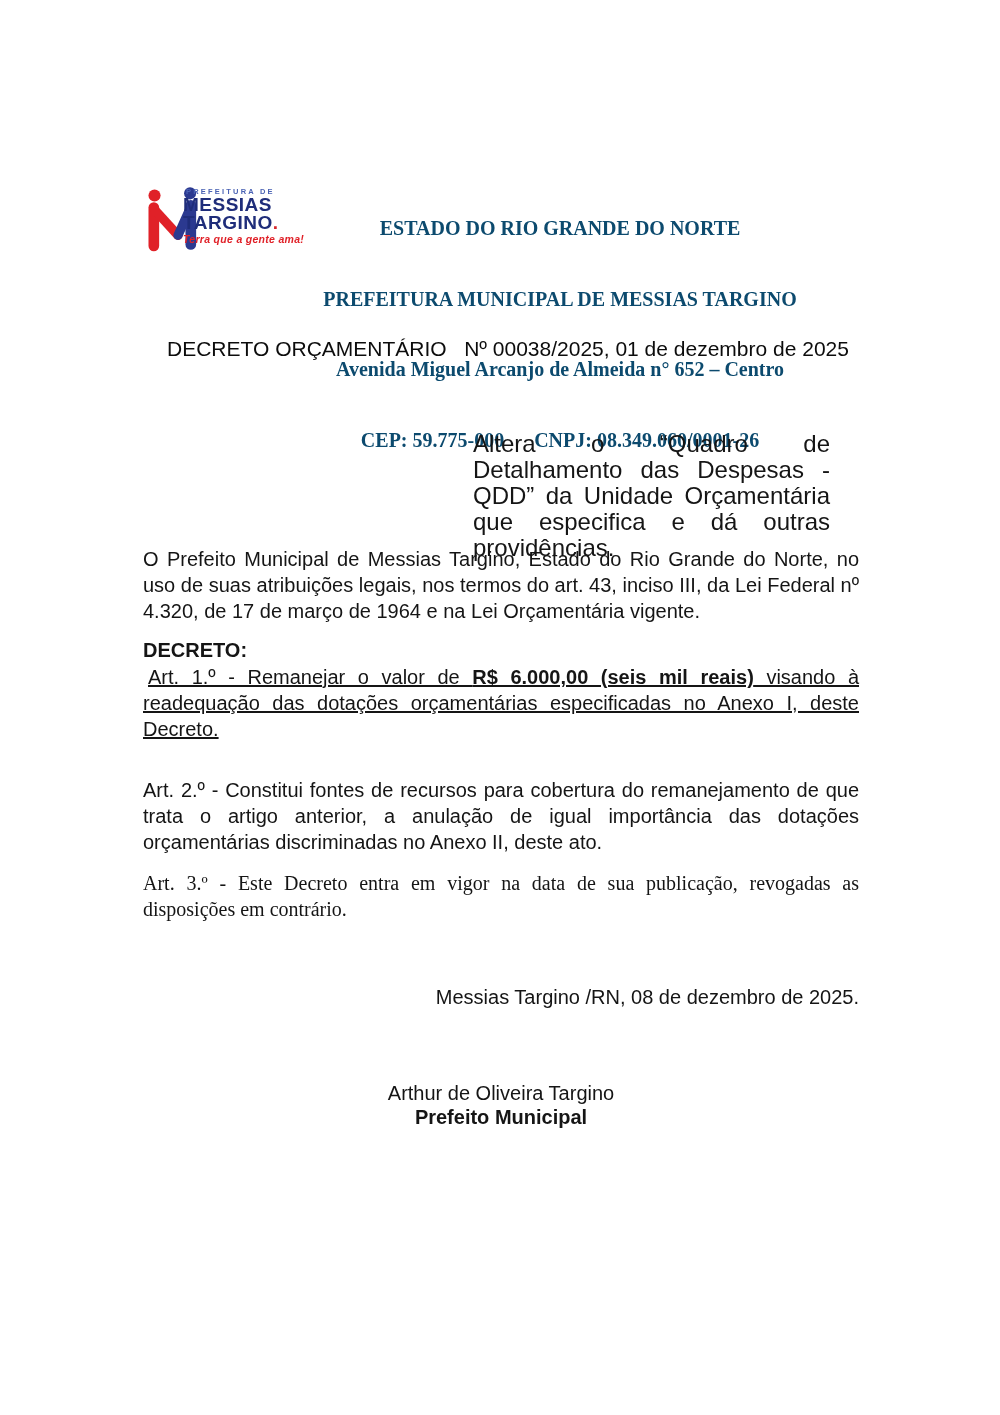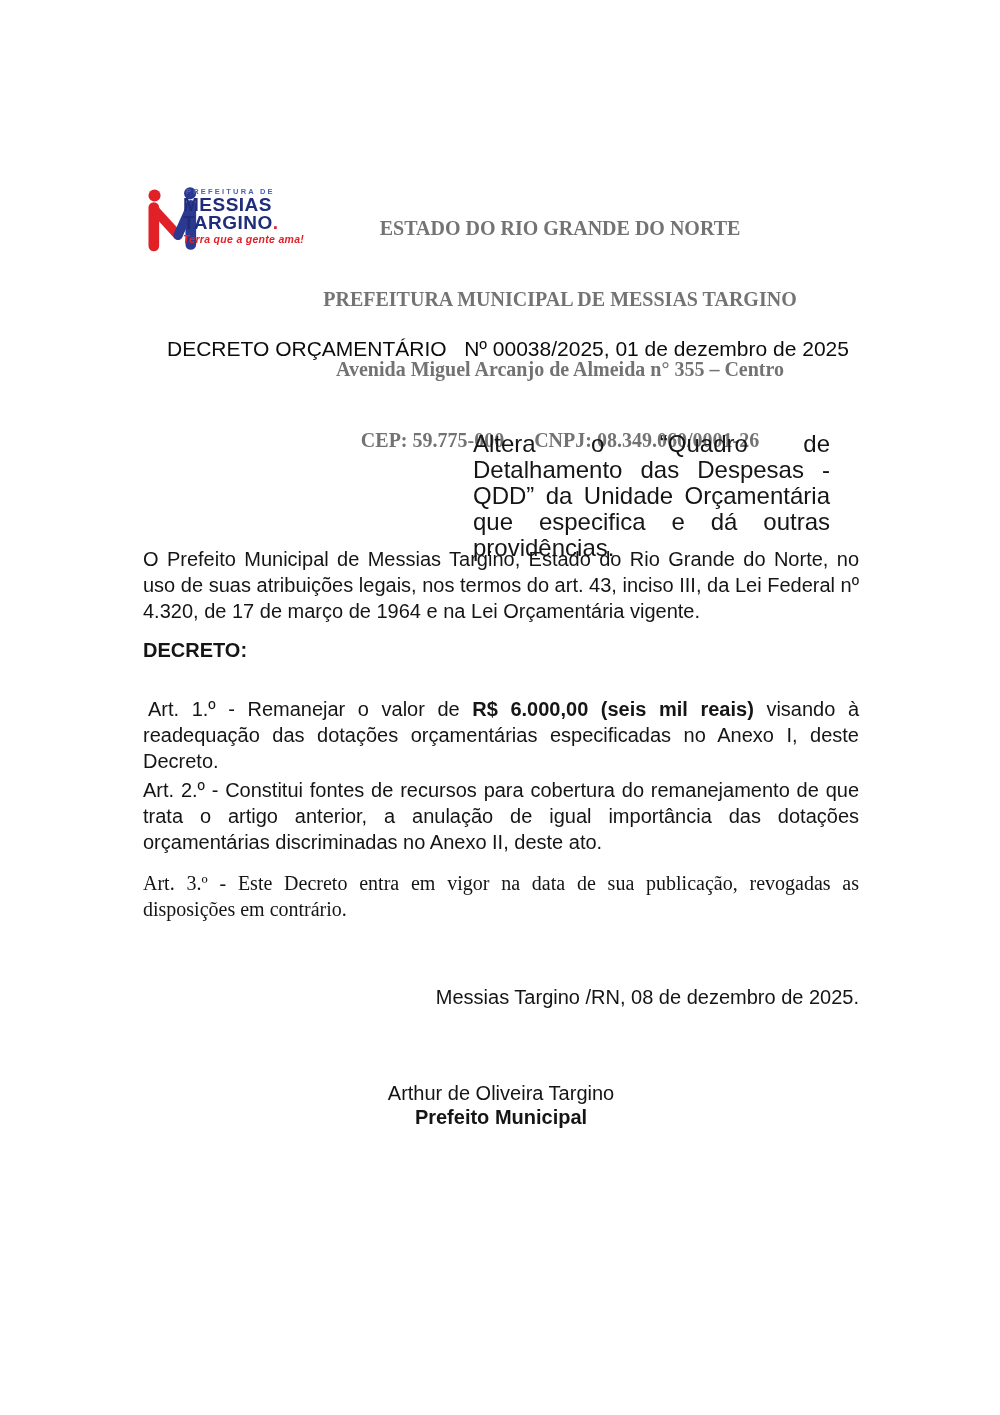--- a/index.html
+++ b/index.html
@@ -31,21 +31,21 @@
     font-size:10.5px; color:#e02128; white-space:nowrap;
     margin-top:1px; letter-spacing:0.3px;
   }
 
   
   .letterhead {
     position:absolute; left:240px; top:170px; width:640px;
     text-align:center;
     font-family:"Liberation Serif", serif;
     font-weight:bold; font-size:20px; line-height:23.5px;
-    color:#737373; white-space:pre-wrap;
+    color:#0c4a6e; white-space:pre-wrap;
   }
 
   
   .doc-title {
     position:absolute; left:167px; top:337px; width:760px;
     font-size:21px; font-weight:normal; color:#0c0c0c;
     white-space:pre-wrap;
   }
 
   
@@ -54,21 +54,21 @@
     font-size:24px; line-height:26px; text-align:justify;
   }
 
   
   .para {
     position:absolute; left:143px; width:716px; margin:0;
     font-size:20px; line-height:26px; text-align:justify;
   }
   .p-preamble { top:546px; }
   .decreta  { position:absolute; left:143px; top:639px; font-size:20px; font-weight:bold; }
-  .p-art1 { top:696px; text-indent:5px; }
+  .p-art1 { top:664px; text-indent:5px;text-decoration:underline; }
   .p-art2 { top:777px; }
   .p-art3 { top:870px;font-family:Liberation Serif, serif; }
   .p-art1 b { font-weight:bold; }
 
   
   .dateline {
     position:absolute; left:143px; top:986px; width:716px;
     font-size:20px; text-align:right;
   }
   .signature {
@@ -95,21 +95,21 @@
       <div class="logo-small">PREFEITURA DE</div>
       <div class="logo-big">MESSIAS</div>
       <div class="logo-big"><span>TARGINO</span><span class="logo-dot">.</span></div>
       <div class="logo-tagline">Terra que a gente ama!</div>
     </div>
   </div>
 
   <div class="letterhead">
     <div>ESTADO DO RIO GRANDE DO NORTE</div>
     <div>PREFEITURA MUNICIPAL DE MESSIAS TARGINO</div>
-    <div>Avenida Miguel Arcanjo de Almeida n° 355 – Centro</div>
+    <div>Avenida Miguel Arcanjo de Almeida n° 652 – Centro</div>
     <div>CEP: 59.775-000      CNPJ: 08.349.060/0001-26</div>
   </div>
 
   <div class="doc-title">DECRETO ORÇAMENTÁRIO   Nº 00038/2025, 01 de dezembro de 2025</div>
 
   <div class="epigraph">Altera o “Quadro de Detalhamento das Despesas - QDD” da Unidade Orçamentária que especifica e dá outras providências.</div>
 
   <p class="para p-preamble">O Prefeito Municipal de Messias Targino, Estado do Rio Grande do Norte, no uso de suas atribuições legais, nos termos do art. 43, inciso III, da Lei Federal nº 4.320, de 17 de março de 1964 e na Lei Orçamentária vigente.</p>
 
   <div class="decreta">DECRETO:</div>

